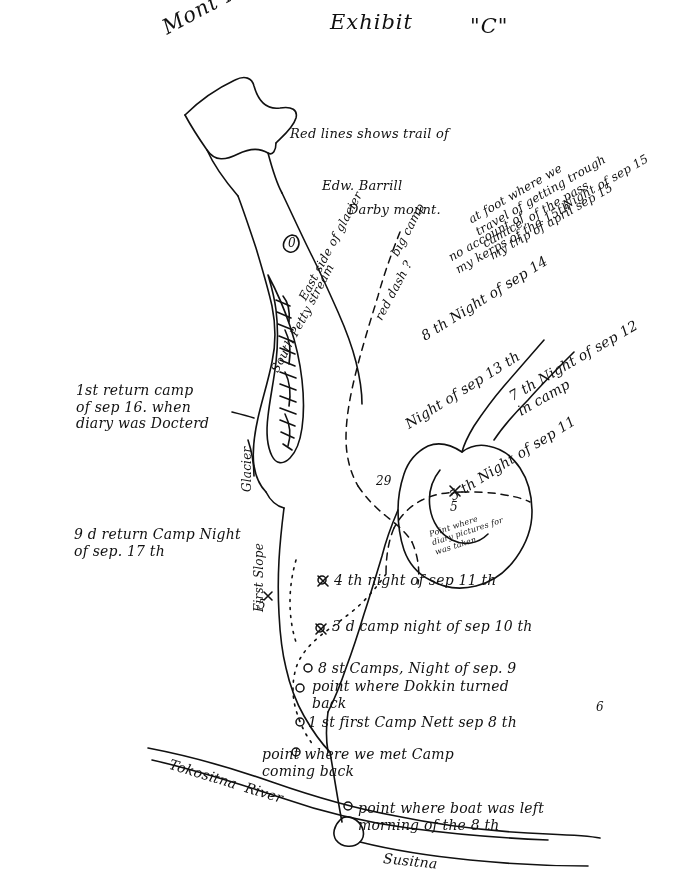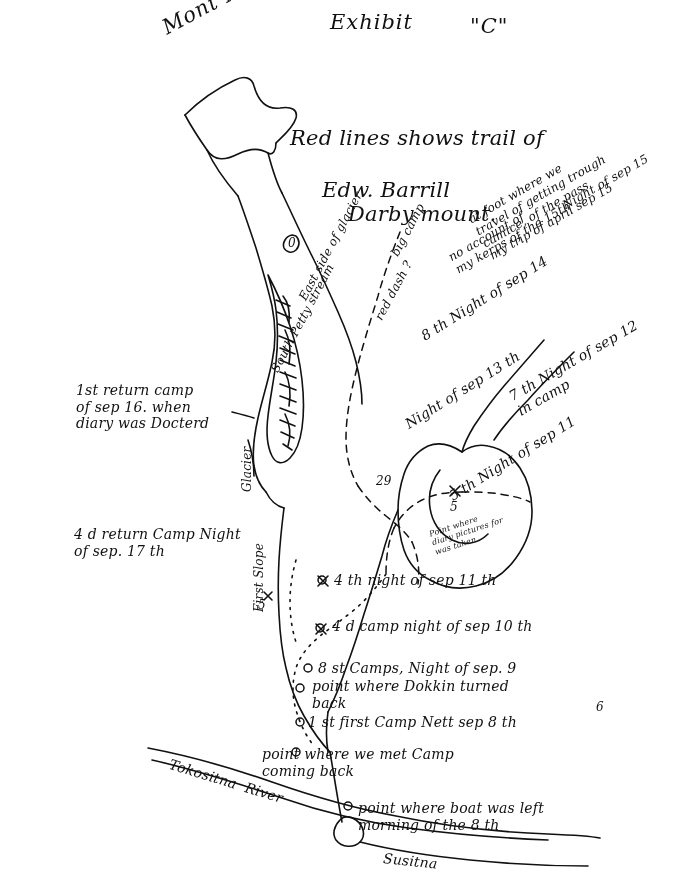--- a/index.html
+++ b/index.html
@@ -36,21 +36,21 @@
   }
   .ann.cursive {
     font-family: "DejaVu Serif", serif;
     font-style: italic;
   }
   .title {
     font-size: 21px;
     letter-spacing: 1px;
   }
   .big {
-    font-size: 21px;
+    font-size: 13px;
     text-align: center;
   }
   .med {
     font-size: 14px;
   }
   .sm {
     font-size: 12px;
   }
   .tiny {
     font-size: 8px;
@@ -161,29 +161,29 @@
   <div class="ann cursive sm" style="left:372px; top:316px; transform: rotate(-62deg);">red dash ?</div>
   <div class="ann cursive sm" style="left:268px; top:368px; transform: rotate(-62deg);">South Petty stream</div>
   <div class="ann cursive sm" style="left:296px; top:296px; transform: rotate(-62deg);">East side of glacier</div>
   <div class="ann cursive sm" style="left:388px; top:252px; transform: rotate(-62deg);">big camp</div>
   <div class="ann cursive sm" style="left:240px; top:492px; transform: rotate(-90deg);">Glacier</div>
   <div class="ann cursive sm" style="left:252px; top:612px; transform: rotate(-90deg);">First Slope</div>
 
   <div class="ann cursive med" style="left:76px; top:382px;">1st return camp
 of sep 16. when
 diary was Docterd</div>
-  <div class="ann cursive med" style="left:74px; top:526px;">4 d return Camp Night
+  <div class="ann cursive med" style="left:74px; top:526px;">9 d return Camp Night
 of sep. 17 th</div>
 
   <div class="ann cursive tiny" style="left:428px; top:530px; transform: rotate(-18deg);">Point where
 diary pictures for
 was taken</div>
 
   <div class="ann cursive med" style="left:334px; top:572px;">4 th night of sep 11 th</div>
-  <div class="ann cursive med" style="left:332px; top:618px;">4 d camp night of sep 10 th</div>
+  <div class="ann cursive med" style="left:332px; top:618px;">3 d camp night of sep 10 th</div>
   <div class="ann cursive med" style="left:318px; top:660px;">8 st Camps, Night of sep. 9</div>
   <div class="ann cursive med" style="left:312px; top:678px;">point where Dokkin turned
 back</div>
   <div class="ann cursive med" style="left:308px; top:714px;">1 st first Camp Nett sep 8 th</div>
   <div class="ann cursive med" style="left:262px; top:746px;">point where we met Camp
 coming back</div>
   <div class="ann cursive med" style="left:358px; top:800px;">point where boat was left
 morning of the 8 th</div>
 
   <div class="ann cursive med" style="left:172px; top:756px; transform: rotate(17deg);">Tokositna  River</div>

